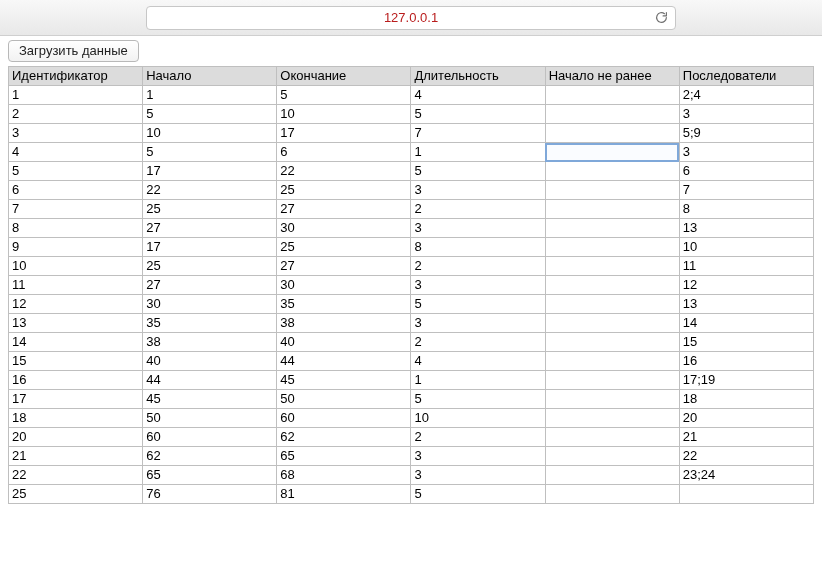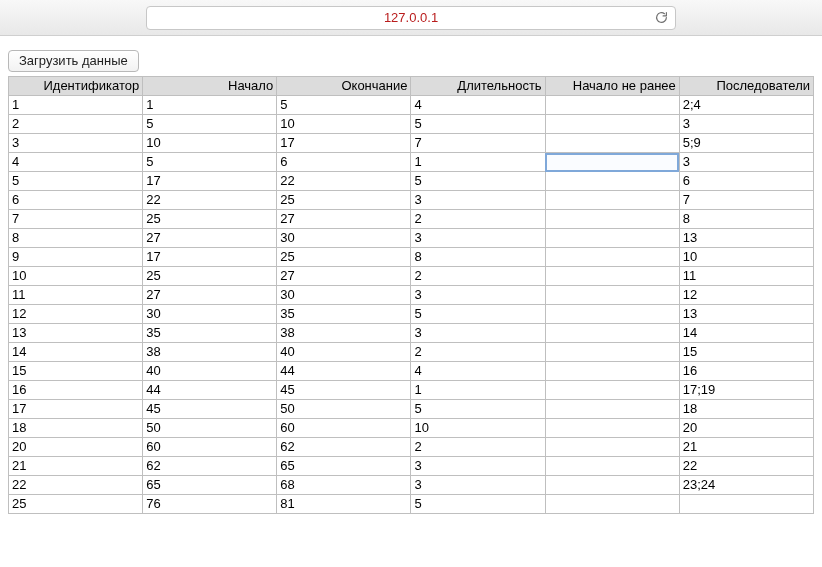--- a/index.html
+++ b/index.html
@@ -40,21 +40,21 @@
     position: absolute;
     right: 6px;
     top: 50%;
     transform: translateY(-50%);
     width: 16px; height: 16px;
     display: flex; align-items: center; justify-content: center;
     color: #6f6f6f;
   }
   .reload svg { display: block; }
   .content {
-    padding: 14px 8px 0 8px;
+    padding: 4px 8px 0 8px;
   }
   .loadbtn {
     font-size: 13px;
     padding: 2px 10px 3px 10px;
     background: linear-gradient(to bottom, #ffffff, #f2f2f2);
     border: 1px solid #b8b8b8;
     border-radius: 4px;
     cursor: pointer;
     color: #222;
     display: inline-block;
@@ -70,21 +70,20 @@
     padding: 1px 3px 2px 3px;
     text-align: left;
     font-weight: normal;
     height: 19px;
     font-size: 13px;
     overflow: hidden;
     white-space: nowrap;
   }
   th {
     background: #dcdcdc;
-    text-align: right;
   }
   td.active {
     outline: 2px solid #7fa8d9;
     outline-offset: -2px;
     background: #fafcff;
   }
 </style>
 </head>
 <body>
 

